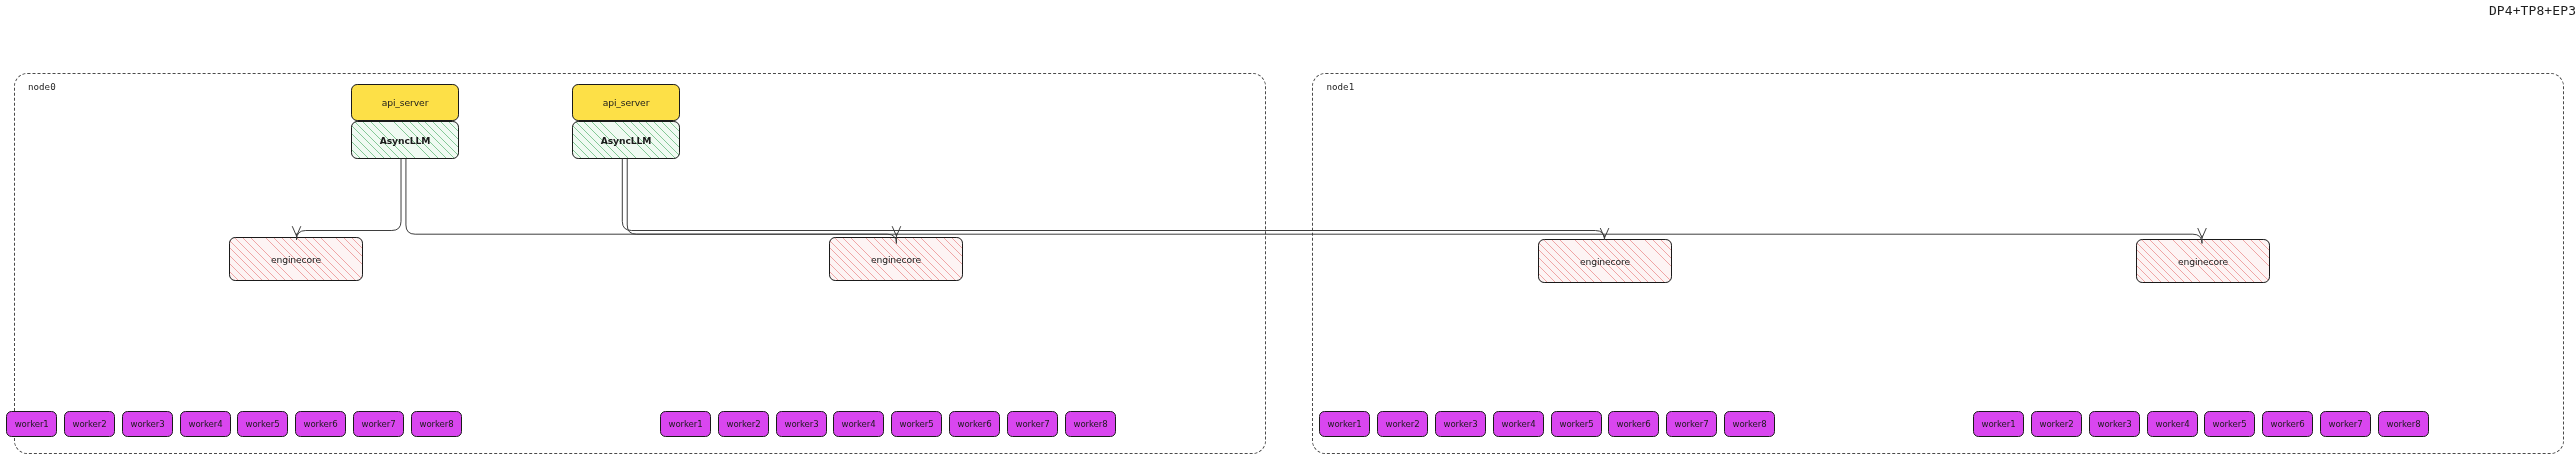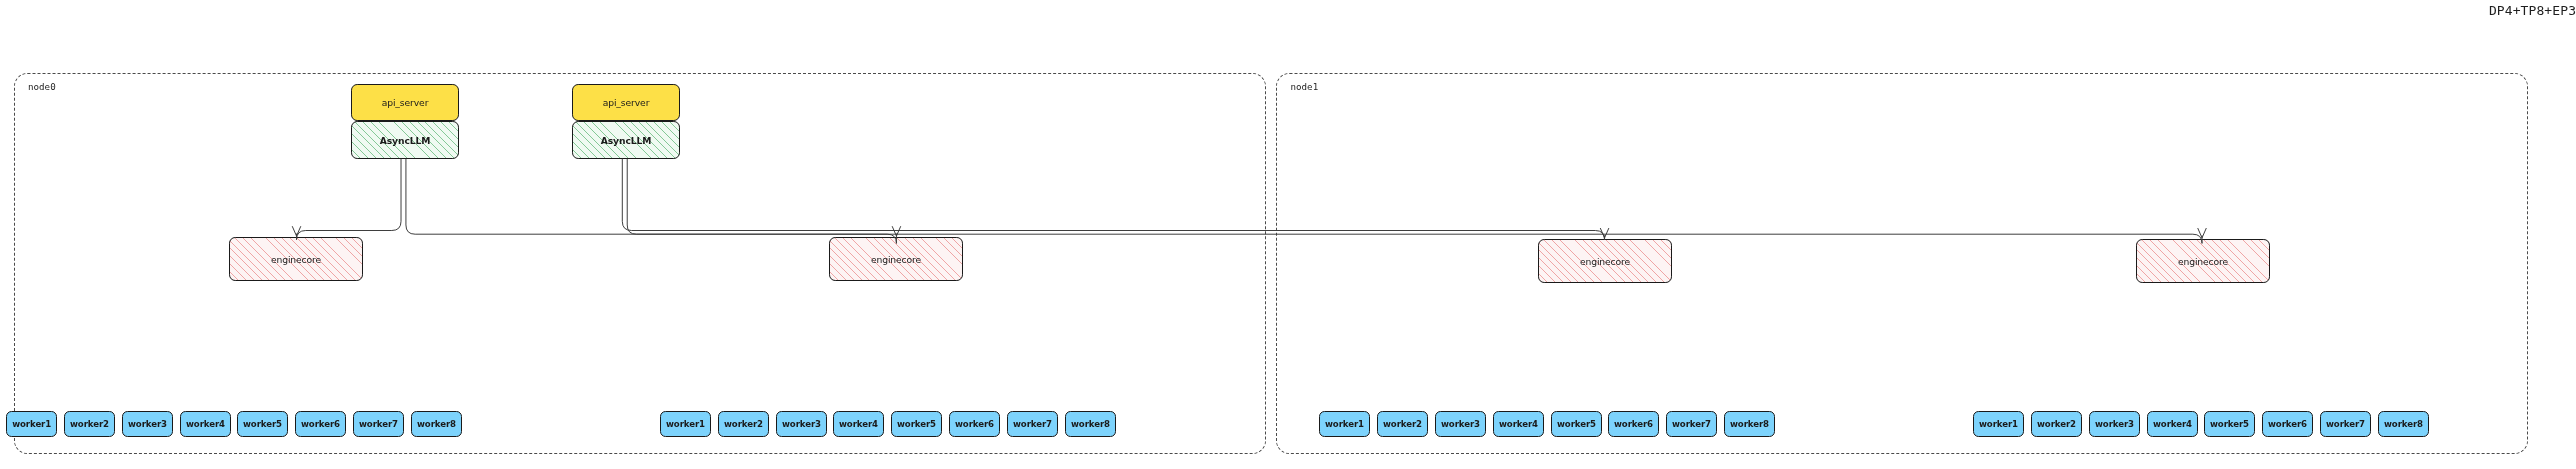--- a/index.html
+++ b/index.html
@@ -92,24 +92,23 @@
     background-color: #fdf4f4;
     background-image: repeating-linear-gradient(
         45deg,
         rgba(226, 88, 88, 0.5) 0px,
         rgba(226, 88, 88, 0.5) 0.7px,
         rgba(0,0,0,0) 0.7px,
         rgba(0,0,0,0) 5.5px);
   }
 
   .box-worker {
-    background: #7dd3fc;
+    background: #d946ef;
     border-radius: 5.5px;
     font-size: 8.6px;
-    font-weight: bold;
   }
 
   
   .nbox > span {
     position: relative;
     z-index: 2;
     padding: 0 2.5px;
   }
 
   
@@ -197,21 +196,21 @@
       </div>
       <div class="nbox box-worker" style="left: 949px; top: 411px; width: 51px; height: 26px;">
         <span>worker6</span>
       </div>
       <div class="nbox box-worker" style="left: 1007px; top: 411px; width: 51px; height: 26px;">
         <span>worker7</span>
       </div>
       <div class="nbox box-worker" style="left: 1065px; top: 411px; width: 51px; height: 26px;">
         <span>worker8</span>
       </div>
-      <div class="node-cluster" style="left: 1276px; top: 73px; width: 1252px; height: 381px;">
+      <div class="node-cluster" style="left: 1312px; top: 73px; width: 1252px; height: 381px;">
         <div class="node-label">node1</div>
       </div>
       <div class="nbox box-engine" style="left: 1538px; top: 239px; width: 134px; height: 44px;">
         <span>enginecore</span>
       </div>
       <div class="nbox box-engine" style="left: 2136px; top: 239px; width: 134px; height: 44px;">
         <span>enginecore</span>
       </div>
       <div class="nbox box-worker" style="left: 1319px; top: 411px; width: 51px; height: 26px;">
         <span>worker1</span>

